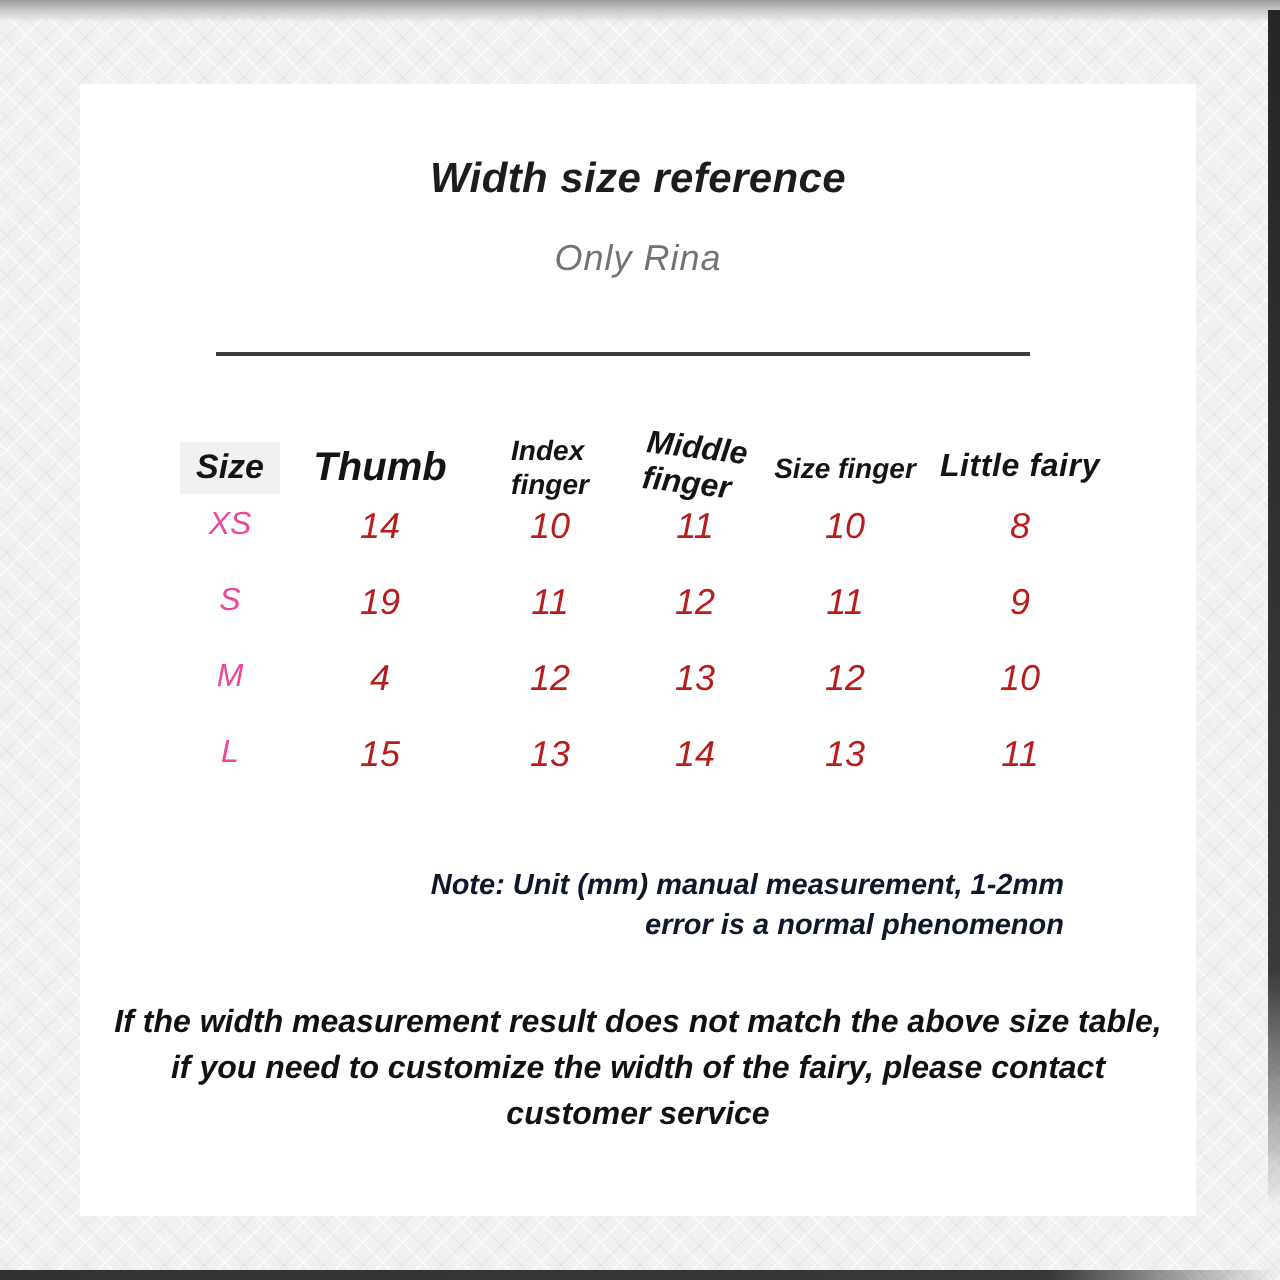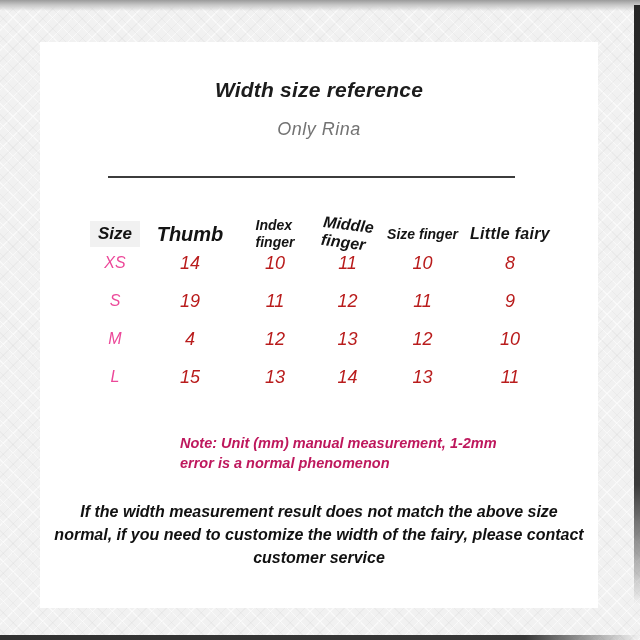--- a/index.html
+++ b/index.html
@@ -77,22 +77,23 @@
     font-size:16px;line-height:1.15;
     transform:rotate(7deg);
   }
   .th-ring{font-size:14px;white-space:nowrap;}
   .th-little{font-size:16px;white-space:nowrap;letter-spacing:0.3px;}
   .td{font-size:18px;color:#b91c1c;}
   .size-label{font-size:16px;color:#ec4899;}
   .note{
     margin:37px 0 0 140px;
     width:352px;
-    font-size:14.5px;font-weight:bold;color:#be185d;
+    font-size:14.5px;font-weight:bold;color:#0f172a;
     line-height:1.4;
+    text-align:right;
   }
   .footer{
     margin:26px auto 0 auto;
     max-width:532px;
     text-align:center;
     font-size:16px;font-weight:bold;color:#111111;
     line-height:1.45;
   }
 </style>
 </head>
@@ -148,16 +149,16 @@
       <div class="cell td size-label">L</div>
       <div class="cell td">15</div>
       <div class="cell td">13</div>
       <div class="cell td">14</div>
       <div class="cell td">13</div>
       <div class="cell td">11</div>
     </div>
 
     <div class="note">Note: Unit (mm) manual measurement, 1-2mm error is a normal phenomenon</div>
 
-    <div class="footer">If the width measurement result does not match the above size normal, if you need to customize the width of the fairy, please contact customer service</div>
+    <div class="footer">If the width measurement result does not match the above size table, if you need to customize the width of the fairy, please contact customer service</div>
 
   </div>
 </div>
 
 </body></html>

